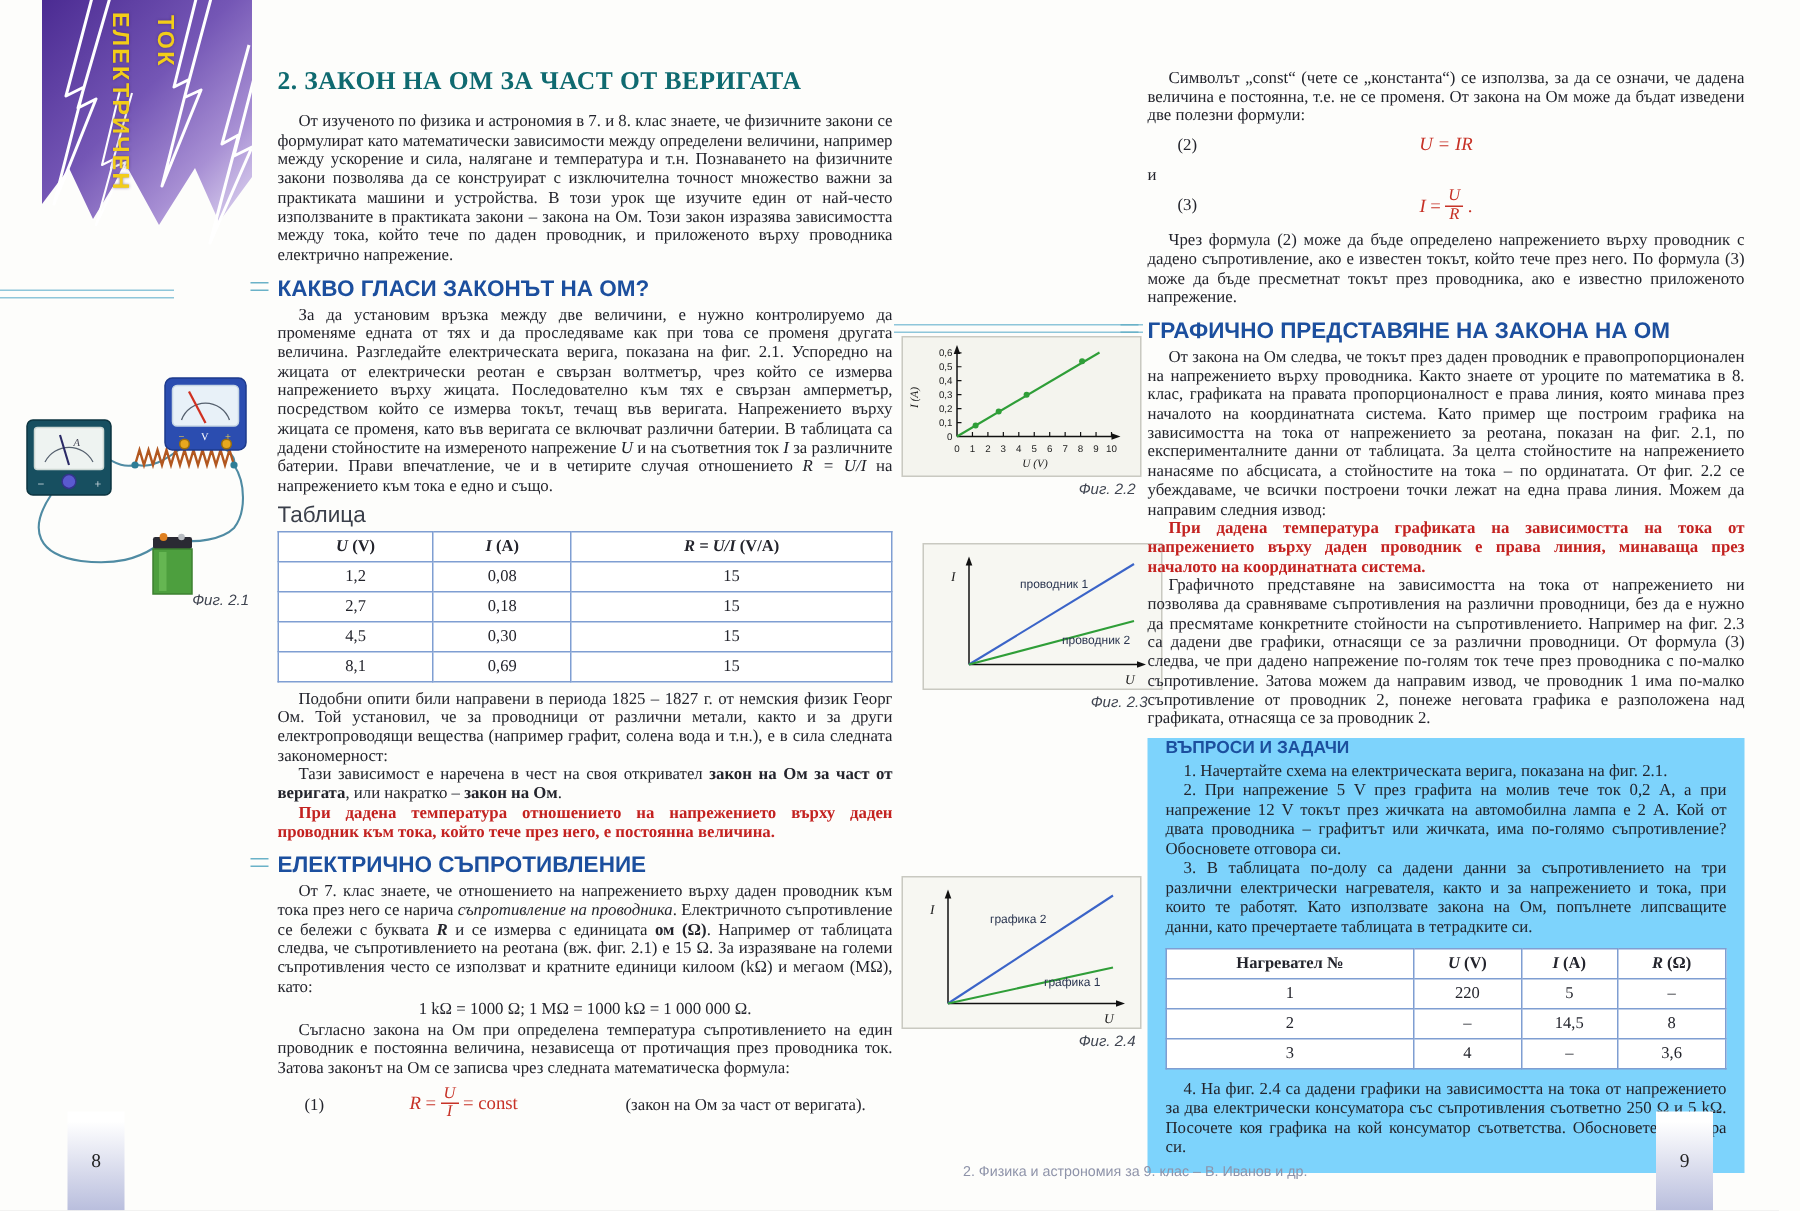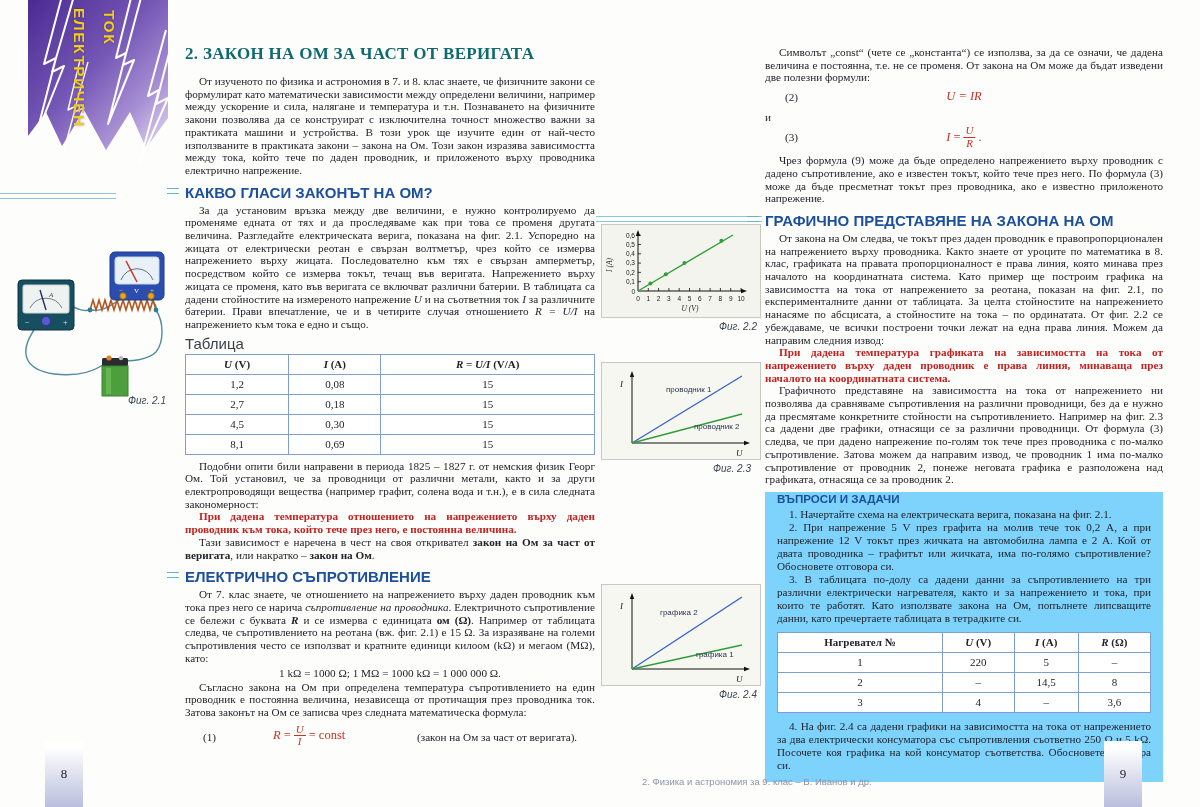--- a/index.html
+++ b/index.html
@@ -176,21 +176,21 @@
         <text x="33" y="31.1">0,4</text>
         <text x="33" y="21.8">0,5</text>
         <text x="33" y="12.5">0,6</text>
       </g>
       <text class="axis-units" x="10" y="40" transform="rotate(-90 10 40)" text-anchor="middle">I (A)</text>
       <text class="axis-units" x="88" y="86" text-anchor="middle">U (V)</text>
     </svg>
     <span class="figcap">Фиг. 2.2</span>
   </div>
 
-  <div class="fig" style="left:601px;top:362px;width:152px">
+  <div class="fig" style="left:615px;top:362px;width:152px">
     <svg class="figframe" style="background:#f7f7f2" width="158" height="96" viewBox="0 0 158 96">
       <line x1="30" y1="80" x2="144" y2="80" stroke="#111" stroke-width="1"></line>
       <line x1="30" y1="80" x2="30" y2="12" stroke="#111" stroke-width="1"></line>
       <polygon points="148,80 142,77.8 142,82.2" fill="#111"></polygon>
       <polygon points="30,8 27.8,14 32.2,14" fill="#111"></polygon>
       <line x1="30" y1="80" x2="140" y2="13" stroke="#3b64c8" stroke-width="1.4"></line>
       <line x1="30" y1="80" x2="140" y2="51" stroke="#2f9e38" stroke-width="1.4"></line>
       <text class="graph-label" x="64" y="29">проводник 1</text>
       <text class="graph-label" x="92" y="66">проводник 2</text>
       <text class="axis-letter" x="18" y="24">I</text>
@@ -249,22 +249,22 @@
           </tr>
           <tr>
             <td>8,1</td>
             <td>0,69</td>
             <td>15</td>
           </tr>
         </tbody>
       </table>
 
     <p class="para">Подобни опити били направени в периода 1825 – 1827 г. от немския физик Георг Ом. Той установил, че за проводници от различни метали, както и за други електропроводящи вещества (например графит, солена вода и т.н.), е в сила следната закономерност:</p>
+    <p class="para"><span class="seg-p">Тази зависимост е наречена в чест на своя откривател </span><span class="seg-b">закон на Ом за част от веригата</span><span class="seg-p">, или накратко – </span><span class="seg-b">закон на Ом</span><span class="seg-p">.</span></p>
     <p class="para law">При дадена температура отношението на напрежението върху даден проводник към тока, който тече през него, е постоянна величина.</p>
-    <p class="para"><span class="seg-p">Тази зависимост е наречена в чест на своя откривател </span><span class="seg-b">закон на Ом за част от веригата</span><span class="seg-p">, или накратко – </span><span class="seg-b">закон на Ом</span><span class="seg-p">.</span></p>
 
     <div class="sec">ЕЛЕКТРИЧНО СЪПРОТИВЛЕНИЕ</div>
     <p class="para"><span class="seg-p">От 7. клас знаете, че отношението на напрежението върху даден проводник към тока през него се нарича </span><span class="seg-i">съпротивление на проводника</span><span class="seg-p">. Електричното съпротивление се бележи с буквата </span><span class="seg-bi">R</span><span class="seg-p"> и се измерва с единицата </span><span class="seg-b">ом (Ω)</span><span class="seg-p">. Например от таблицата следва, че съпротивлението на реотана (вж. фиг. 2.1) е 15 Ω. За изразяване на големи съпротивления често се използват и кратните единици килоом (kΩ) и мегаом (MΩ), като:</span></p>
     <div class="eq-center">1 kΩ = 1000 Ω; 1 MΩ = 1000 kΩ = 1 000 000 Ω.</div>
     <p class="para">Съгласно закона на Ом при определена температура съпротивлението на един проводник е постоянна величина, независеща от протичащия през проводника ток. Затова законът на Ом се записва чрез следната математическа формула:</p>
 
     <div class="formula-row" style="height:34px">
       <span class="f-num" style="left:18px">(1)</span>
       <span class="f-expr" style="left:88px">
         <span class="f-var">R</span>
@@ -293,21 +293,21 @@
         <span class="f-var">I</span>
         <span>=</span>
         <span class="frac">
             <span class="top f-var">U</span>
             <span class="bot f-var">R</span>
           </span>
         <span>.</span>
       </span>
     </div>
 
-    <p class="para">Чрез формула (9) може да бъде определено напрежението върху проводник с дадено съпротивление, ако е известен токът, който тече през него. По формула (3) може да бъде пресметнат токът през проводника, ако е известно приложеното напрежение.</p>
+    <p class="para">Чрез формула (2) може да бъде определено напрежението върху проводник с дадено съпротивление, ако е известен токът, който тече през него. По формула (3) може да бъде пресметнат токът през проводника, ако е известно приложеното напрежение.</p>
 
     <div class="sec">ГРАФИЧНО ПРЕДСТАВЯНЕ НА ЗАКОНА НА ОМ</div>
     <p class="para">От закона на Ом следва, че токът през даден проводник е правопропорционален на напрежението върху проводника. Както знаете от уроците по математика в 8. клас, графиката на правата пропорционалност е права линия, която минава през началото на координатната система. Като пример ще построим графика на зависимостта на тока от напрежението за реотана, показан на фиг. 2.1, по експерименталните данни от таблицата. За целта стойностите на напрежението нанасяме по абсцисата, а стойностите на тока – по ординатата. От фиг. 2.2 се убеждаваме, че всички построени точки лежат на една права линия. Можем да направим следния извод:</p>
     <p class="para law">При дадена температура графиката на зависимостта на тока от напрежението върху даден проводник е права линия, минаваща през началото на координатната система.</p>
     <p class="para">Графичното представяне на зависимостта на тока от напрежението ни позволява да сравняваме съпротивления на различни проводници, без да е нужно да пресмятаме конкретните стойности на съпротивлението. Например на фиг. 2.3 са дадени две графики, отнасящи се за различни проводници. От формула (3) следва, че при дадено напрежение по-голям ток тече през проводника с по-малко съпротивление. Затова можем да направим извод, че проводник 1 има по-малко съпротивление от проводник 2, понеже неговата графика е разположена над графиката, отнасяща се за проводник 2.</p>
 
     <div class="qbox">
       <div class="qtitle">ВЪПРОСИ И ЗАДАЧИ</div>
       <p>1. Начертайте схема на електрическата верига, показана на фиг. 2.1.</p>
       <p>2. При напрежение 5 V през графита на молив тече ток 0,2 A, а при напрежение 12 V токът през жичката на автомобилна лампа е 2 A. Кой от двата проводника – графитът или жичката, има по-голямо съпротивление? Обосновете отговора си.</p>

